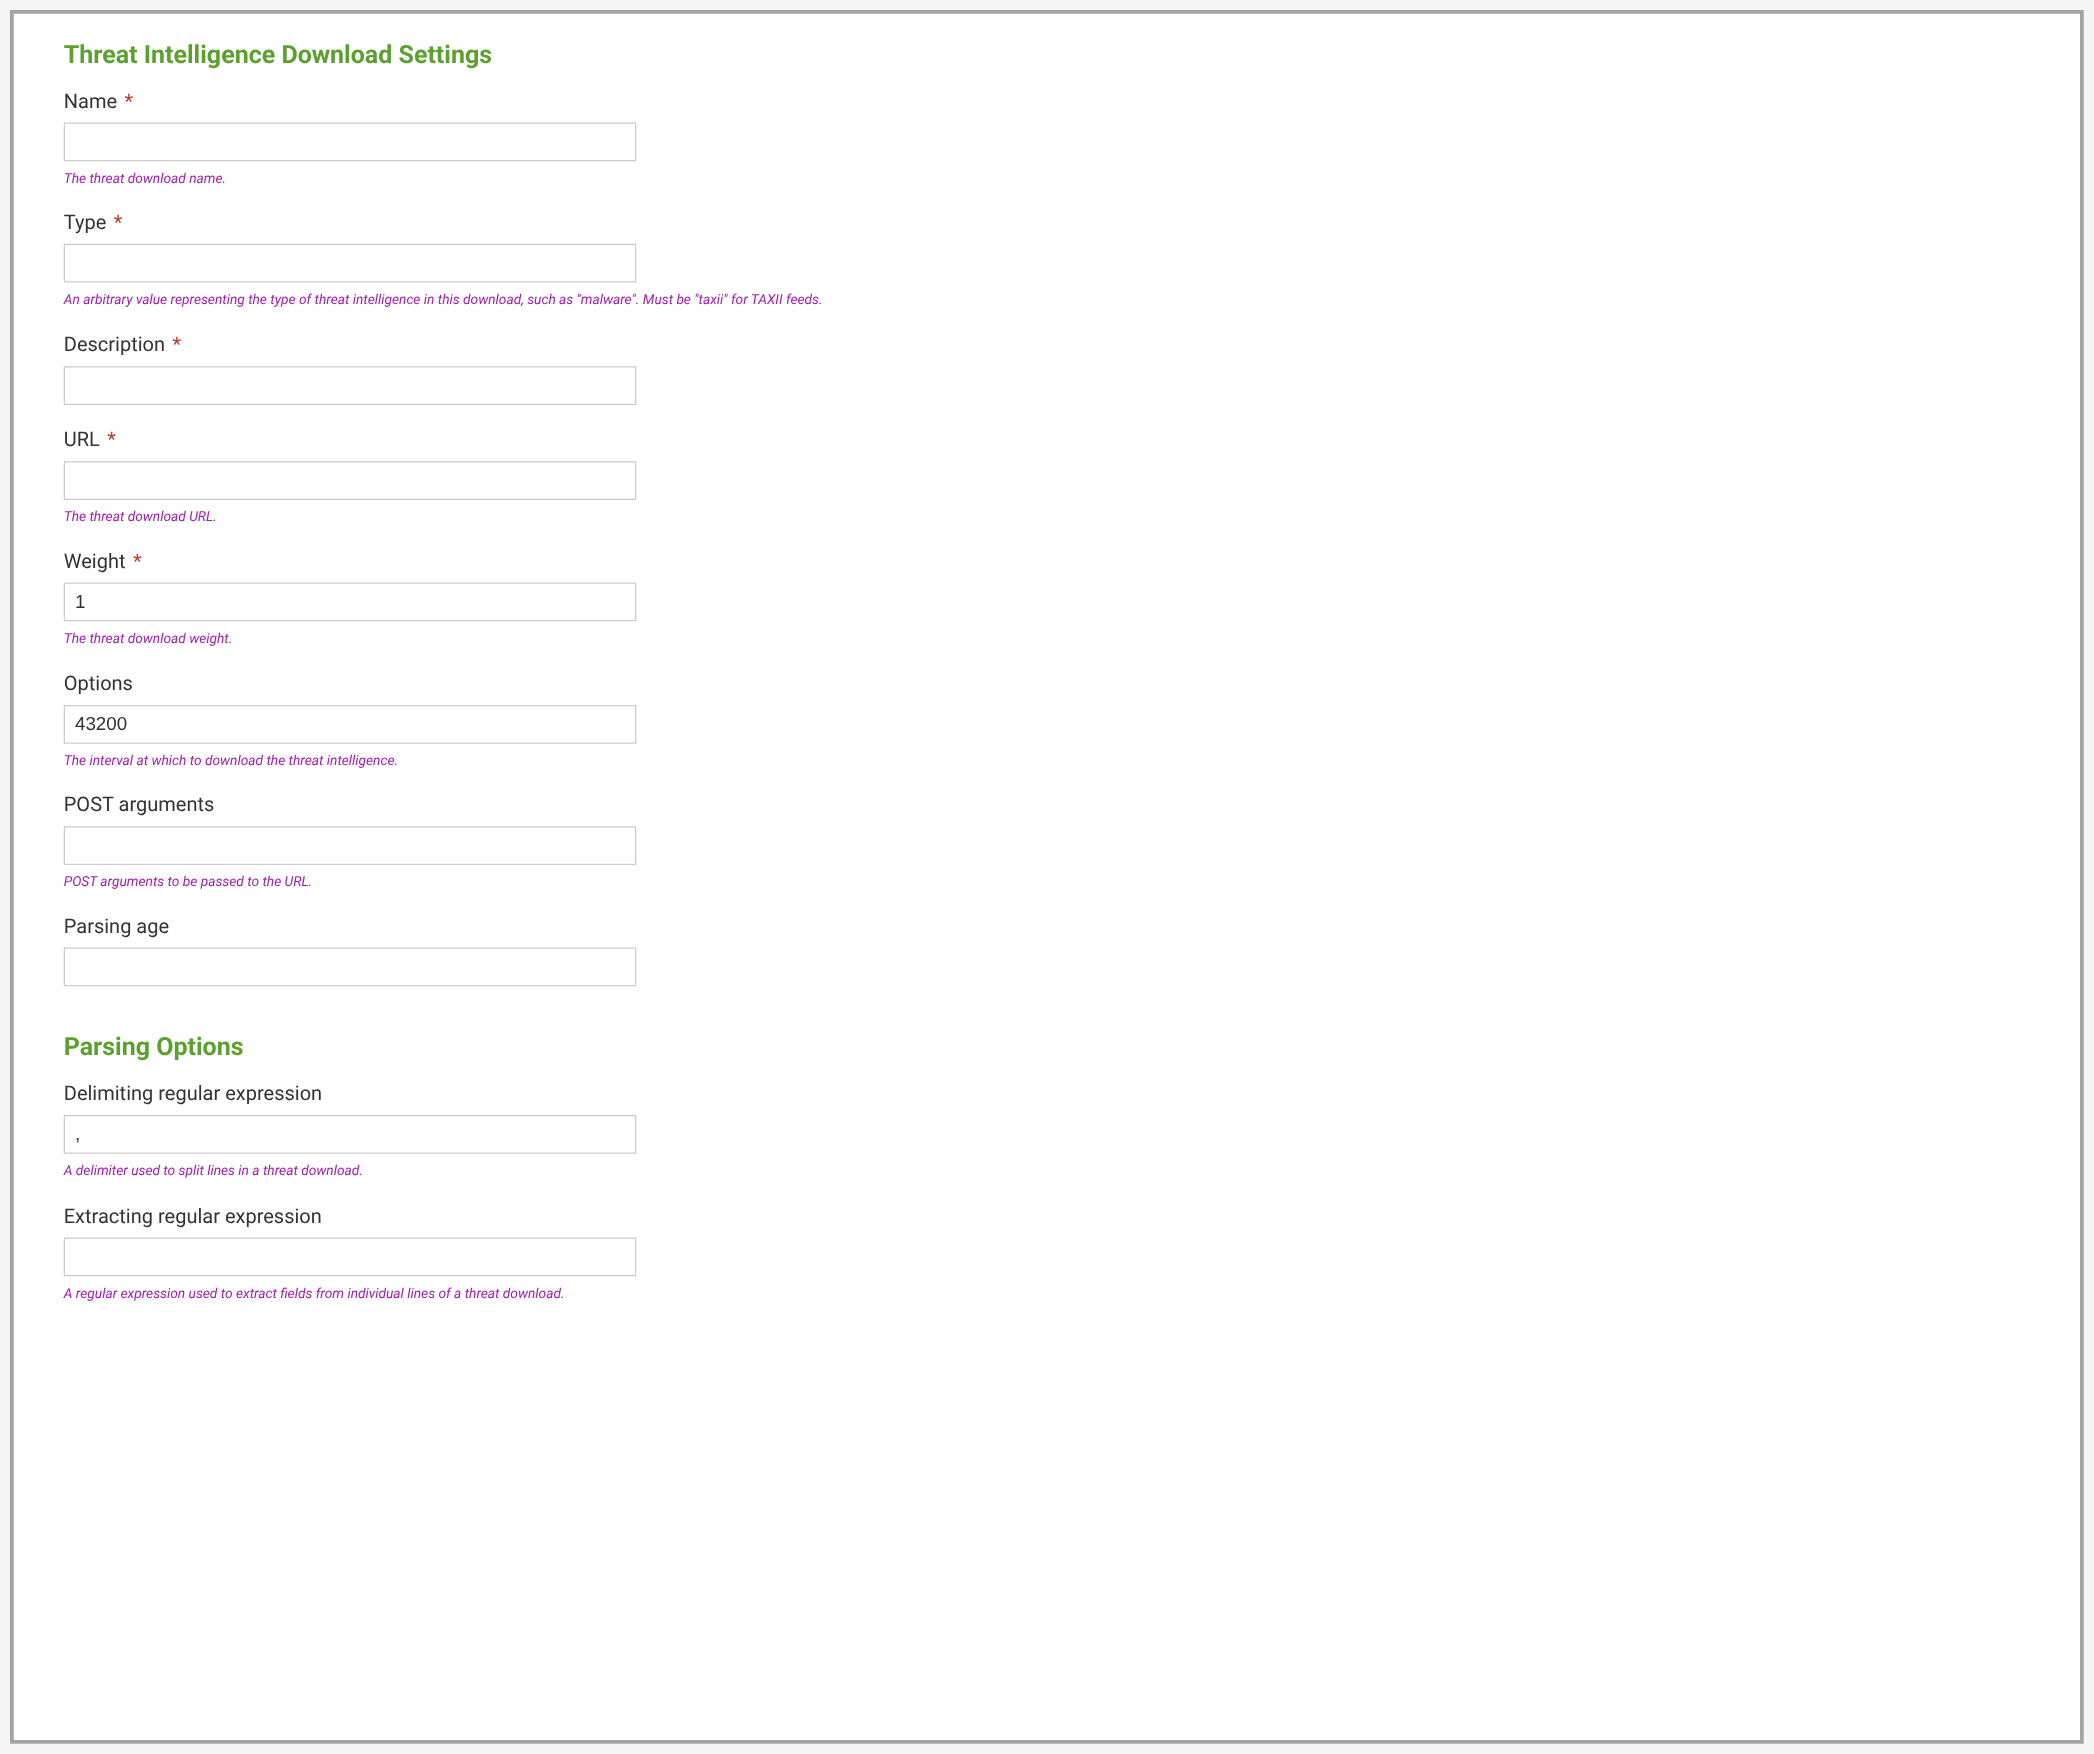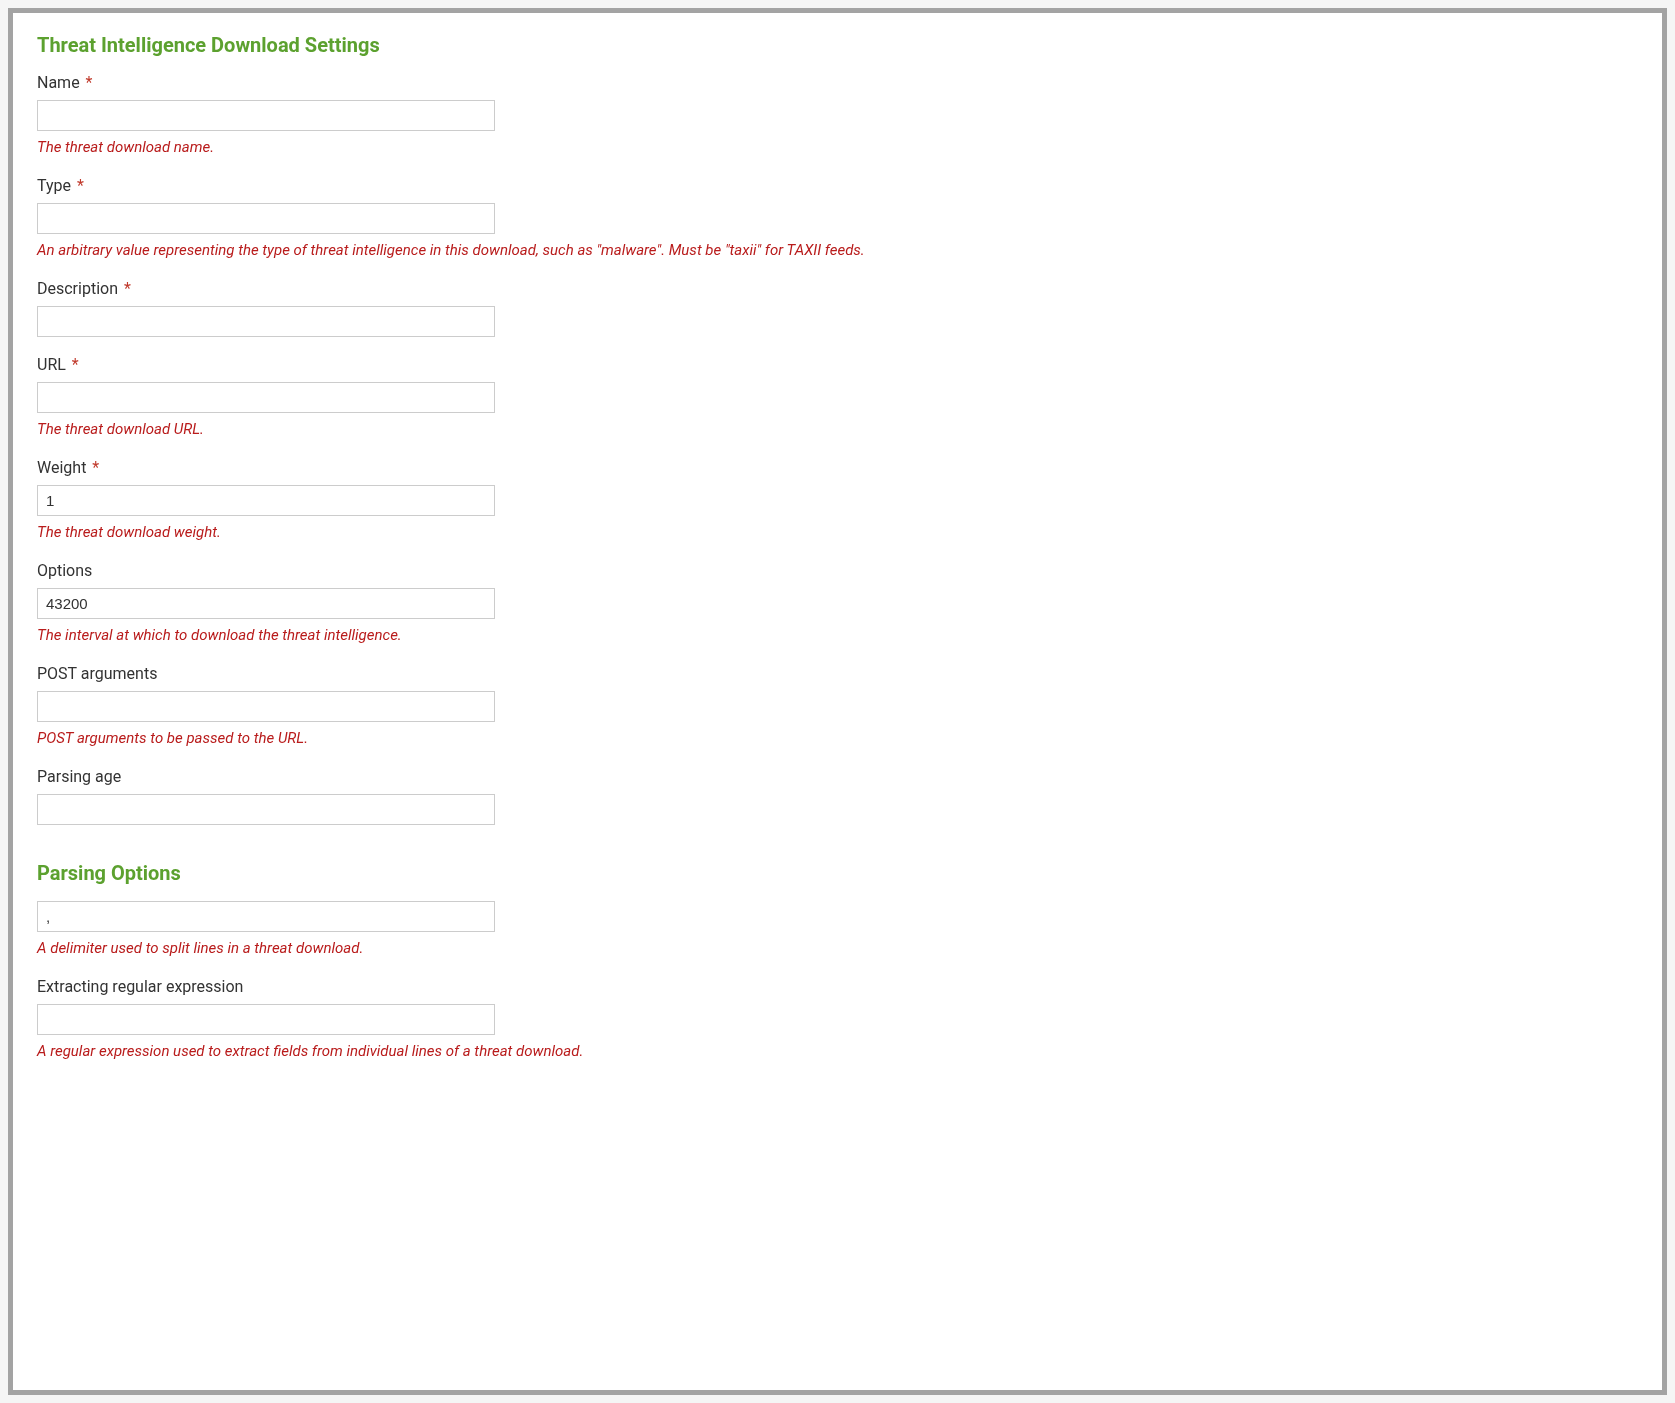--- a/index.html
+++ b/index.html
@@ -7,22 +7,22 @@
       margin: 0;
       padding: 0;
     }
     body {
       font-family: -apple-system, BlinkMacSystemFont, "Segoe UI", Roboto, Helvetica, Arial, sans-serif;
       background: #f5f5f5;
       padding: 8px;
     }
     .container {
       background: #ffffff;
-      border: 5px solid #a3a3a3;
-      padding: 20px 24px;
+      border: 3px solid #a3a3a3;
+      padding: 20px 40px;
       min-height: 1387px;
     }
     .section-title {
       color: #5ca12f;
       font-size: 20px;
       font-weight: 700;
       margin-top: 18px;
       margin-bottom: 16px;
     }
     .section-title:first-of-type {
@@ -46,22 +46,22 @@
       width: 458px;
       height: 31px;
       border: 1px solid #cccccc;
       padding: 4px 8px;
       font-size: 15px;
       color: #333333;
       background: #ffffff;
     }
     .help-text {
       font-style: italic;
-      color: #b91c1c;
-      font-size: 15px;
+      color: #a21caf;
+      font-size: 11px;
       margin-top: 6px;
       line-height: 1.4;
     }
     .section-spacing {
       margin-top: 36px;
     }
   </style>
 </head>
 <body>
 
@@ -132,20 +132,23 @@
   <div class="form-group">
     <label class="form-label">
       <span>Parsing age</span>
     </label>
     <input type="text" class="form-input" value="" style="">
   </div>
 
   <h2 class="section-title section-spacing">Parsing Options</h2>
 
   <div class="form-group">
+    <label class="form-label">
+      <span>Delimiting regular expression</span>
+    </label>
     <input type="text" class="form-input" value="," style="">
     <div class="help-text">A delimiter used to split lines in a threat download.</div>
   </div>
 
   <div class="form-group">
     <label class="form-label">
       <span>Extracting regular expression</span>
     </label>
     <input type="text" class="form-input" value="" style="">
     <div class="help-text">A regular expression used to extract fields from individual lines of a threat download.</div>

